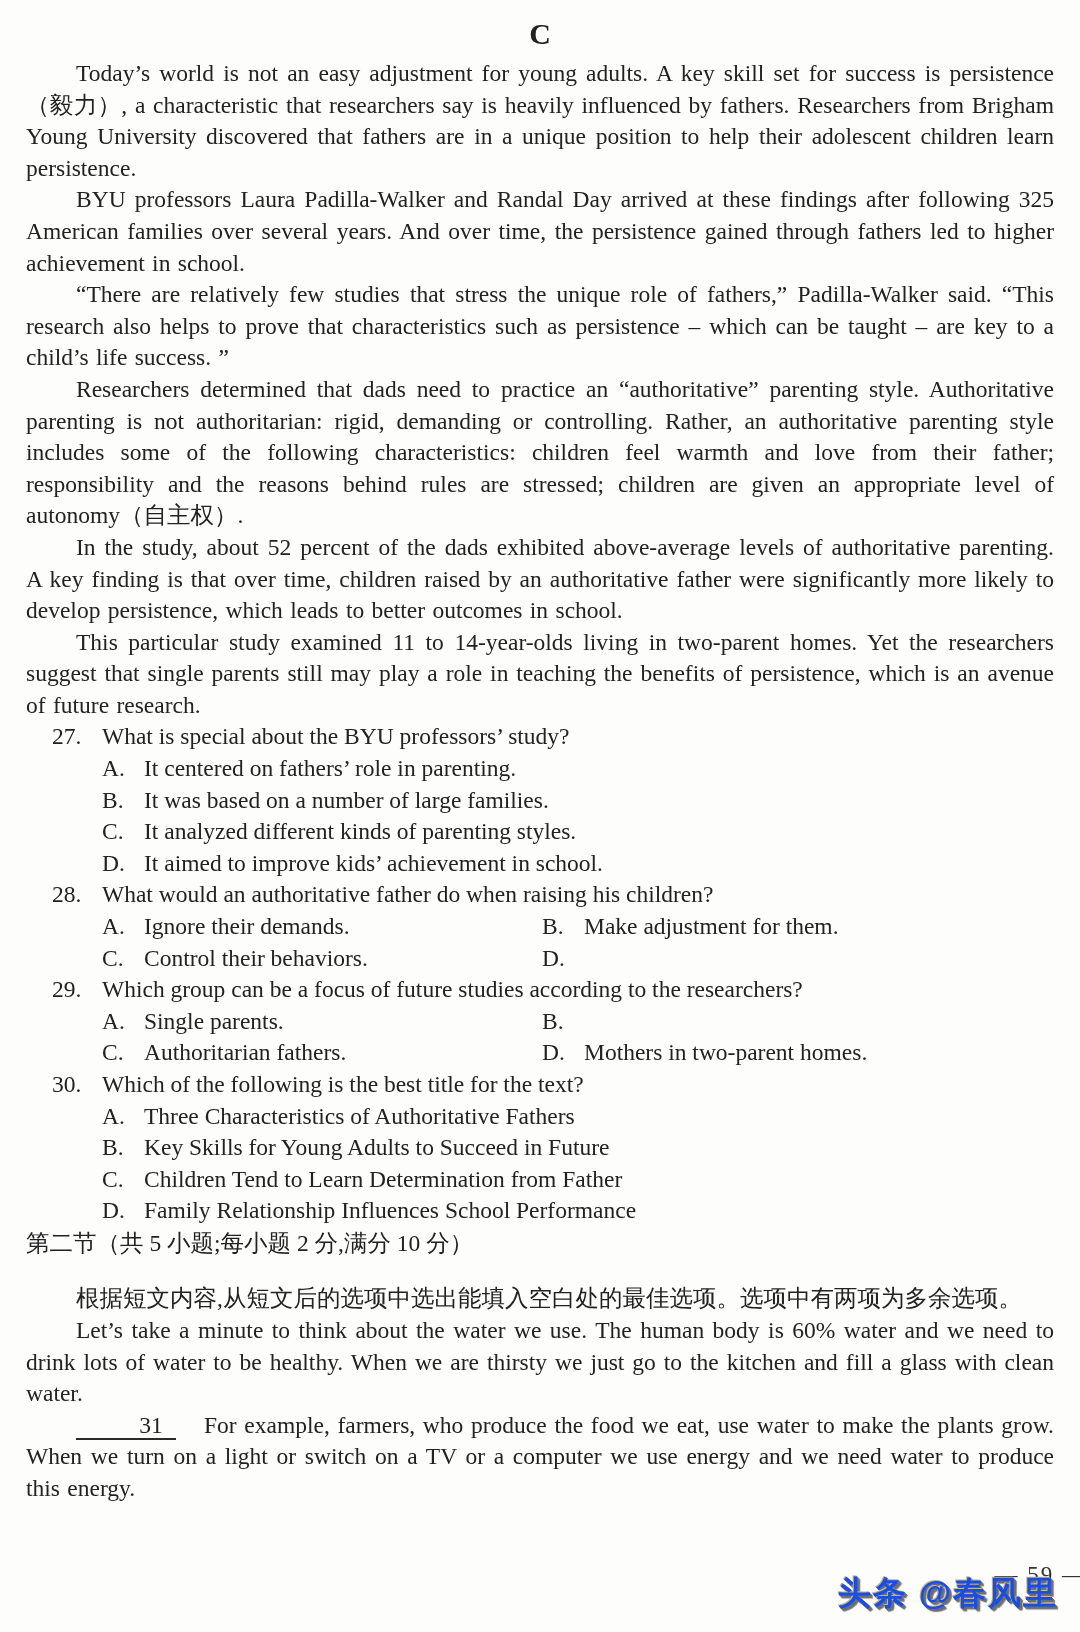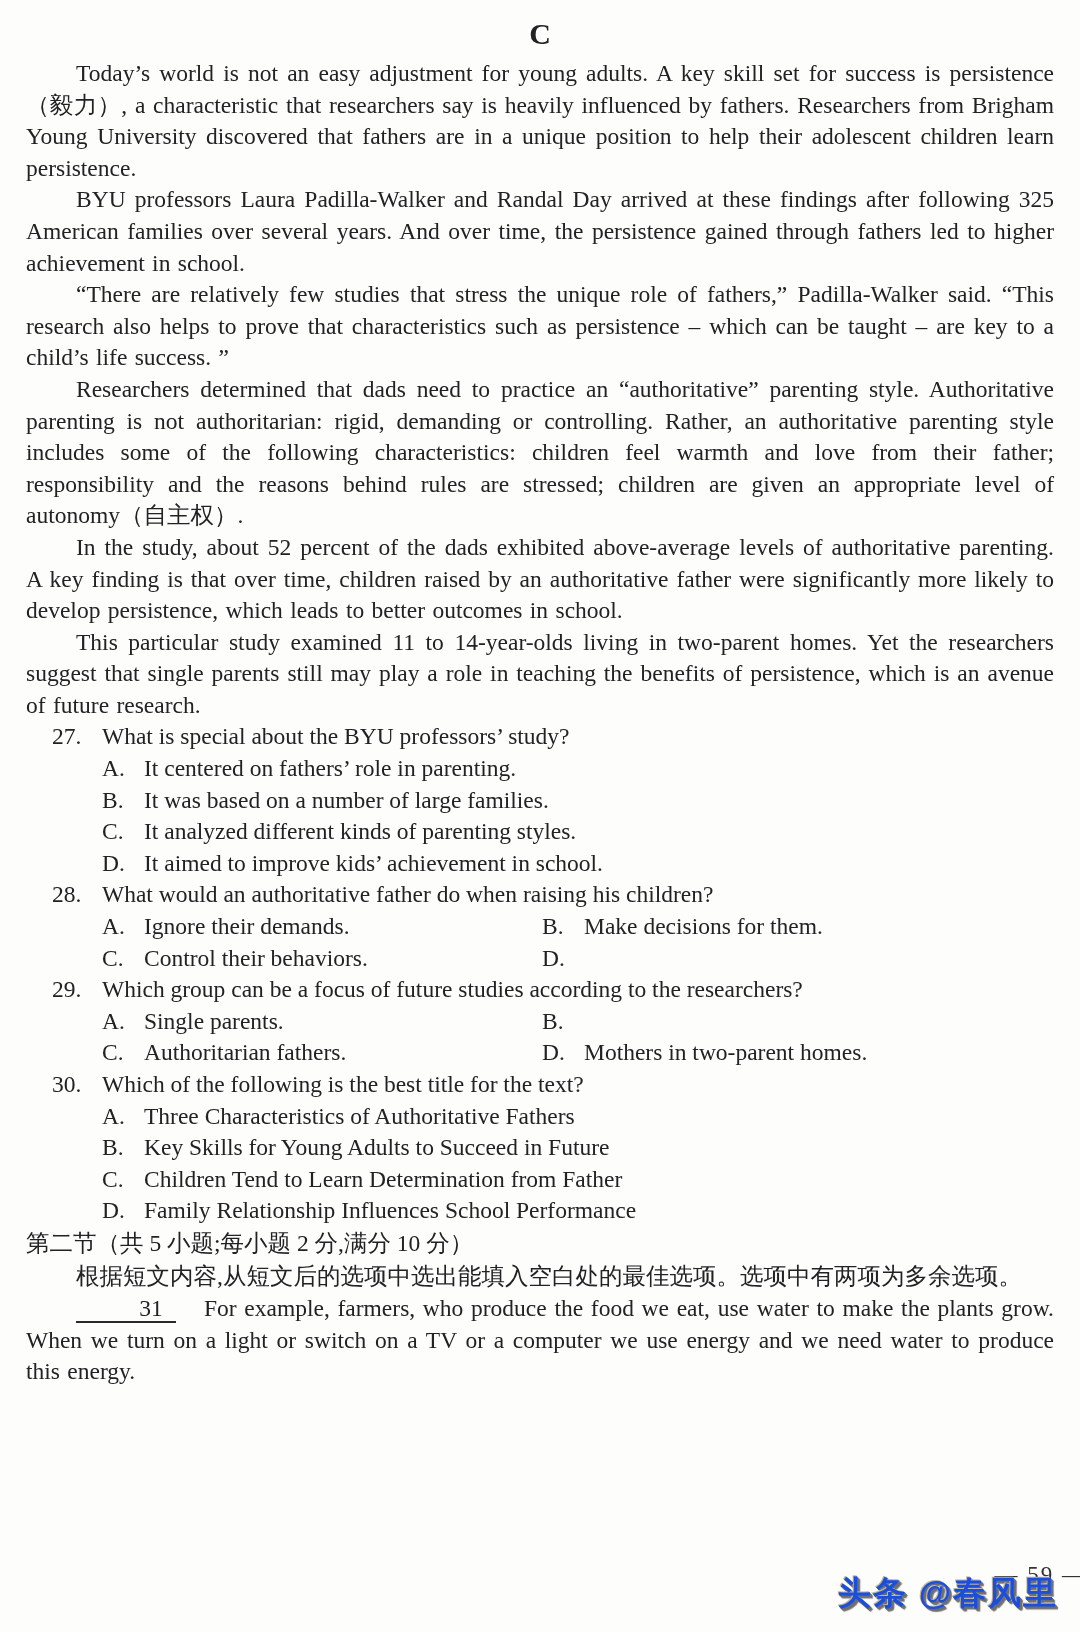--- a/index.html
+++ b/index.html
@@ -43,20 +43,21 @@
   .cn-head {
     font-size:23.5px;
     line-height:33px;
     text-indent:0;
   }
   .cn-para {
     font-size:23.5px;
     line-height:33px;
     text-align:justify;
     text-indent:50px;
+    margin-top:22px;
   }
   .blank {
     display:inline-block;
     min-width:100px;
     text-align:center;
     border-bottom:2px solid #2a2a2a;
     margin-right:28px;
     line-height:26px;
   }
   .footer-pageno {
@@ -125,21 +126,21 @@
       <span class="q-num">28.</span>
       <span class="q-text">What would an authoritative father do when raising his children?</span>
     </div>
     <div class="opt-grid">
       <div class="opt-cell">
         <span class="opt-label">A.</span>
         <span>Ignore their demands.</span>
       </div>
       <div class="opt-cell">
         <span class="opt-label">B.</span>
-        <span>Make decisions for them.</span>
+        <span>Make adjustment for them.</span>
       </div>
       <div class="opt-cell">
         <span class="opt-label">C.</span>
         <span>Control their behaviors.</span>
       </div>
       <div class="opt-cell">
         <span class="opt-label">D.</span>
       </div>
     </div>
   </div>
@@ -187,20 +188,21 @@
     </div>
     <div class="opt-row">
       <span class="opt-label">D.</span>
       <span>Family Relationship Influences School Performance</span>
     </div>
   </div>
 
   <div class="cn-head">第二节（共 5 小题;每小题 2 分,满分 10 分）</div>
   <p class="cn-para">根据短文内容,从短文后的选项中选出能填入空白处的最佳选项。选项中有两项为多余选项。</p>
 
+  <p class="para">Let’s take a minute to think about the water we use. The human body is 60% water and we need to drink lots of water to be healthy. When we are thirsty we just go to the kitchen and fill a glass with clean water.</p>
   <p class="para">
     <span class="blank"><span>31</span></span><span>For example, farmers, who produce the food we eat, use water to make the plants grow. When we turn on a light or switch on a TV or a computer we use energy and we need water to produce this energy.</span>
   </p>
 
   <div class="footer-pageno">— 59 —</div>
   <div class="watermark">头条 @春风里</div>
 
 </div>
 
 </body></html>

